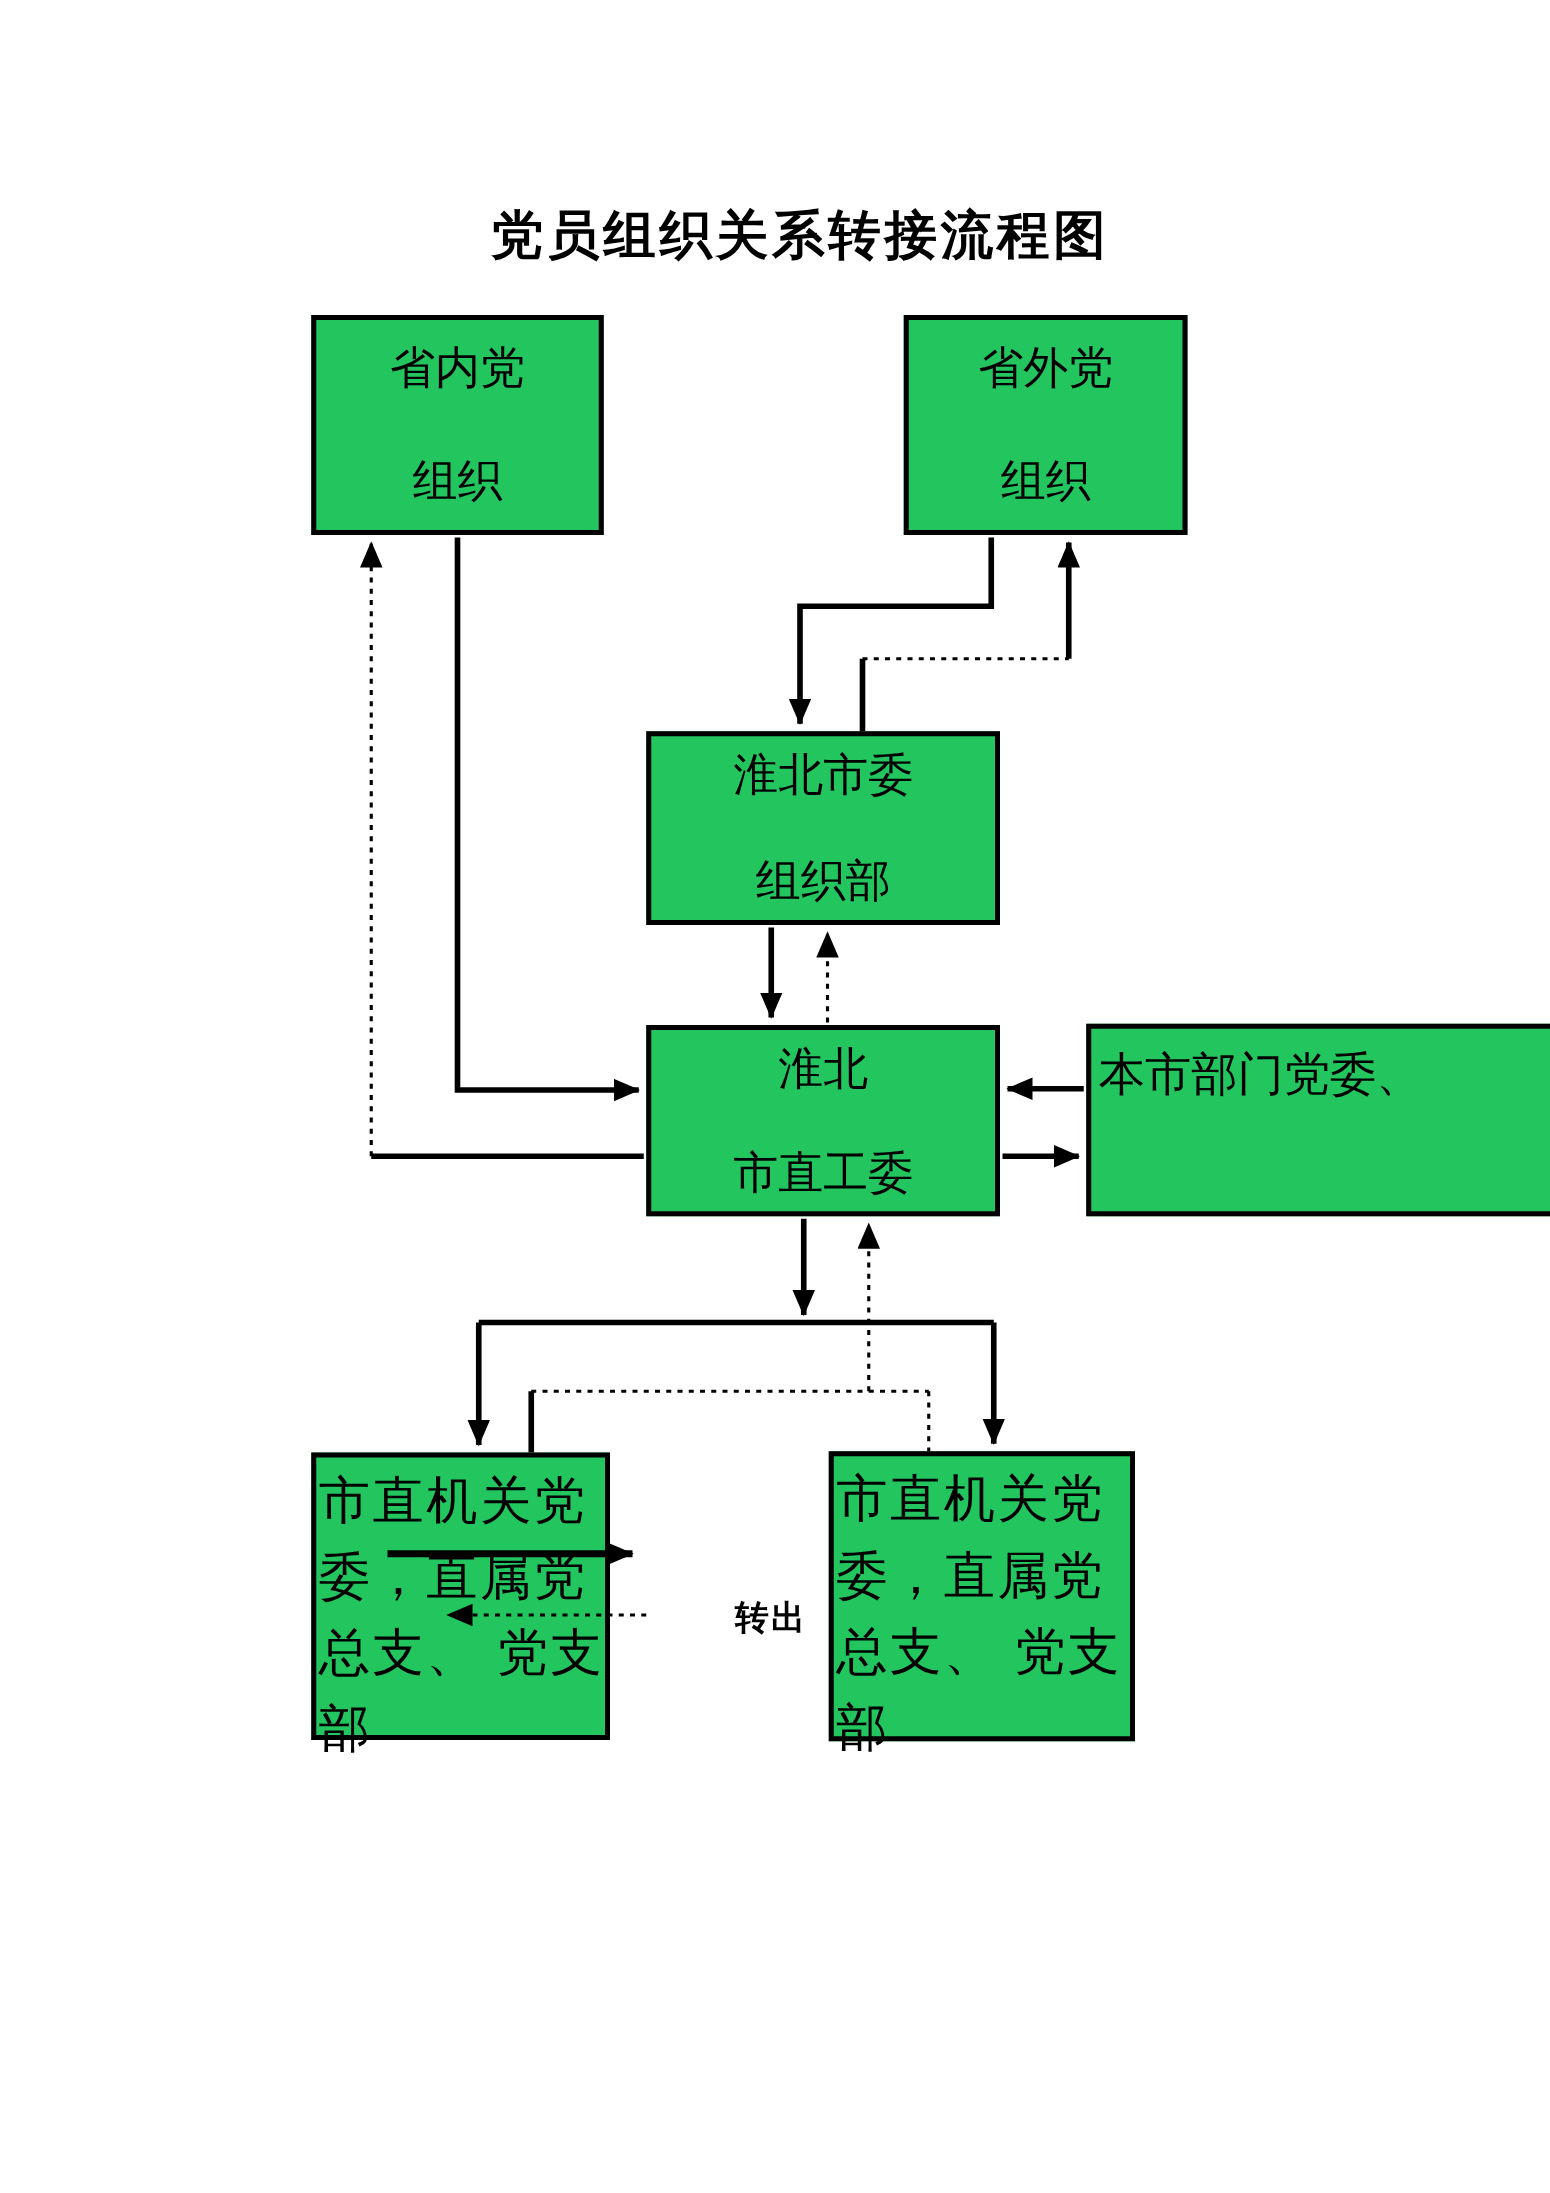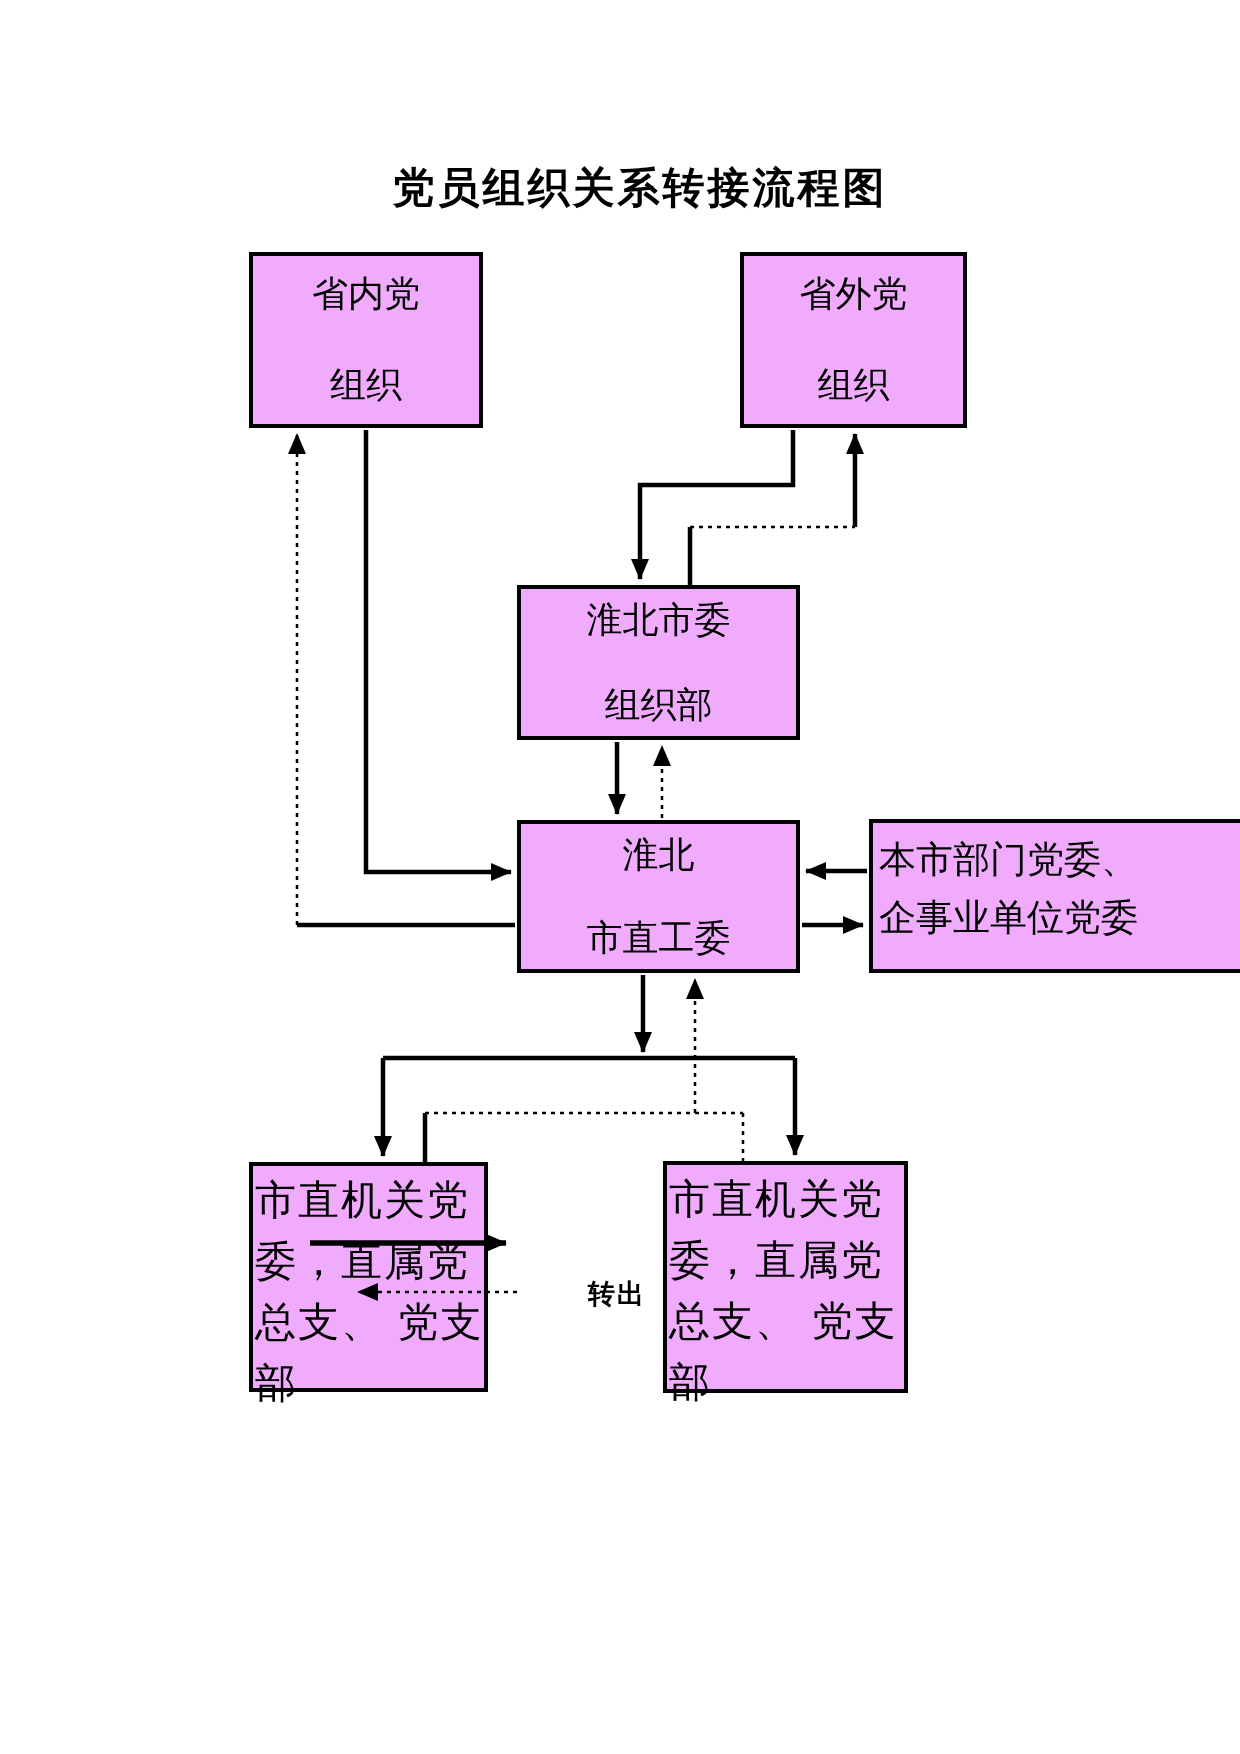--- a/index.html
+++ b/index.html
@@ -6,26 +6,26 @@
   .canvas{
     position:relative;width:1240px;height:1754px;background:#ffffff;
     font-family:"Liberation Sans", sans-serif;color:#000;overflow:hidden;
   }
   .title{
     position:absolute;top:160px;left:0;width:100%;text-align:center;
     font-size:42px;font-weight:bold;letter-spacing:3px;padding-left:20px;
   }
   .edges{position:absolute;left:0;top:0;width:1240px;height:1754px;pointer-events:none;}
   .node{
-    position:absolute;box-sizing:border-box;border:4px solid #000;background:#f0abfc;
+    position:absolute;box-sizing:border-box;border:4px solid #000;background:#22c55e;
   }
   .centered{display:flex;flex-direction:column;align-items:center;justify-content:center;text-align:center;}
   .nl{display:block;}
   .n-a{left:249px;top:252px;width:234px;height:176px;gap:42px;font-size:36px;}
-  .n-b{left:740px;top:252px;width:227px;height:176px;gap:42px;font-size:36px;}
+  .n-b{left:723px;top:252px;width:227px;height:176px;gap:42px;font-size:36px;}
   .n-c{left:517px;top:585px;width:283px;height:155px;gap:36px;font-size:36px;}
   .n-d{left:517px;top:820px;width:283px;height:153px;gap:34px;font-size:36px;}
   .n-e{left:869px;top:819px;width:380px;height:154px;font-size:37px;line-height:58px;padding:8px 6px;white-space:nowrap;}
   .n-f{left:249px;top:1162px;width:239px;height:230px;font-size:41px;line-height:61px;padding:4px 2px;letter-spacing:2px;white-space:nowrap;}
   .n-g{left:663px;top:1161px;width:245px;height:232px;font-size:41px;line-height:61px;padding:4px 2px;letter-spacing:2px;white-space:nowrap;}
   .transfer{
     position:absolute;left:556px;top:1276px;font-size:27px;font-weight:bold;letter-spacing:2px;margin-left:32px;
   }
 </style>
 </head>
@@ -50,21 +50,20 @@
     <span class="nl">组织部</span>
   </div>
 
   <div class="node centered n-d">
     <span class="nl">淮北</span>
     <span class="nl">市直工委</span>
   </div>
 
   <div class="node n-e">
     <span class="nl">本市部门党委、</span>
-    <span class="nl">企事业单位党委</span>
   </div>
 
   <div class="node n-f">
     <span class="nl">市直机关党</span>
     <span class="nl">委，直属党</span>
     <span class="nl">总支、 党支</span>
     <span class="nl">部</span>
   </div>
 
   <div class="node n-g">

